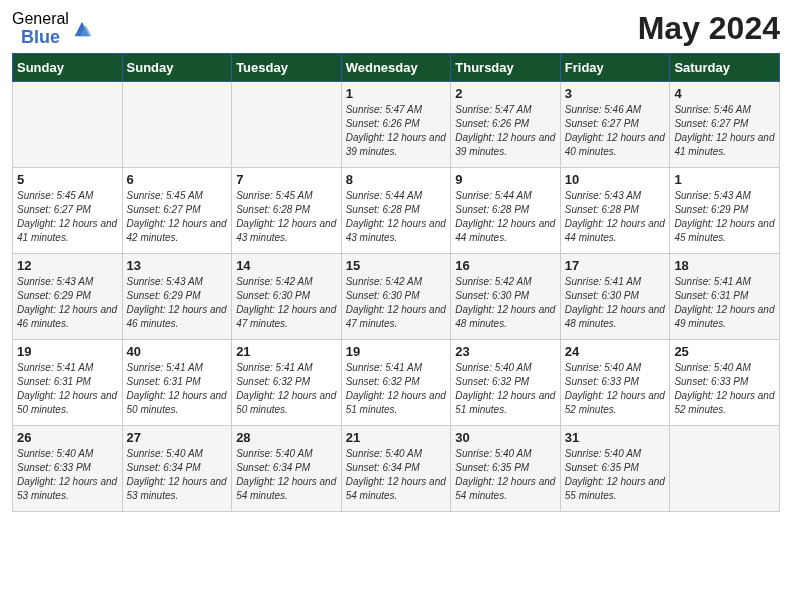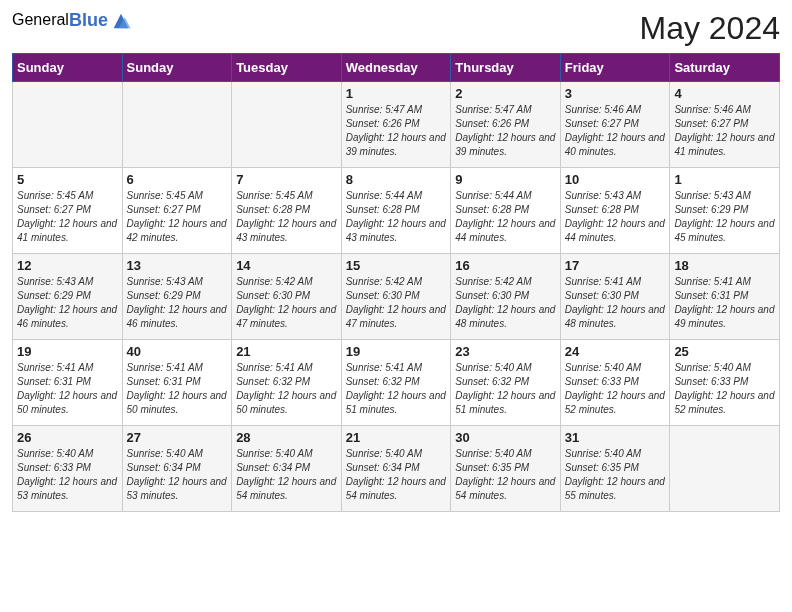--- a/index.html
+++ b/index.html
@@ -18,51 +18,53 @@
       justify-content: space-between;
       align-items: flex-start;
       margin-bottom: 6px;
     }
     .logo {
       display: flex;
       align-items: center;
     }
     .logo-text {
       display: flex;
+      flex-direction: column;
       line-height: 1.1;
     }
     .logo-blue {
       font-size: 18px;
       font-weight: bold;
       color: #3a6fc4;
+      text-align: center;
     }
     .logo-icon {
       width: 22px;
       height: 22px;
       margin-left: 2px;
     }
     .title-block {
       text-align: right;
     }
     .main-title {
       font-size: 32px;
-      font-weight: normal;
+      font-weight: bold;
       color: #222;
     }
     .subtitle {
       font-size: 15px;
       color: #333;
     }
     table {
       width: 100%;
       border-collapse: collapse;
       table-layout: fixed;
     }
     thead tr th {
-      background: #701a75;
+      background: #14532d;
       color: #fff;
       font-size: 13px;
       font-weight: bold;
       padding: 6px 4px;
       text-align: left;
       border: 1px solid #2a5aa4;
     }
     tbody tr td {
       border: 1px solid #ccc;
       vertical-align: top;

